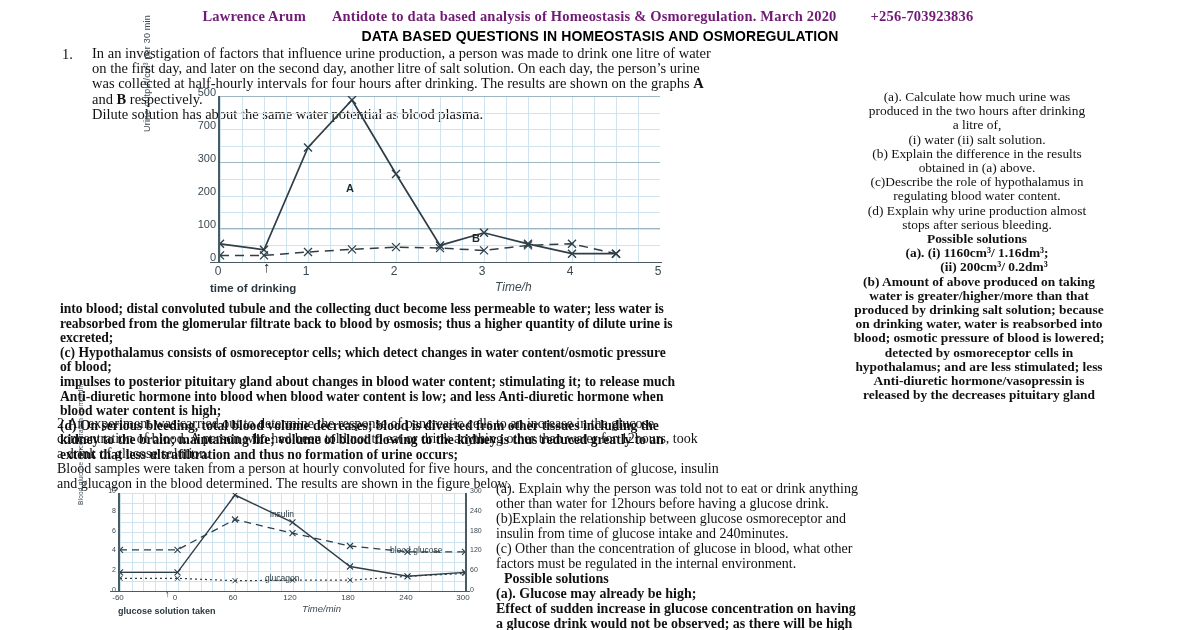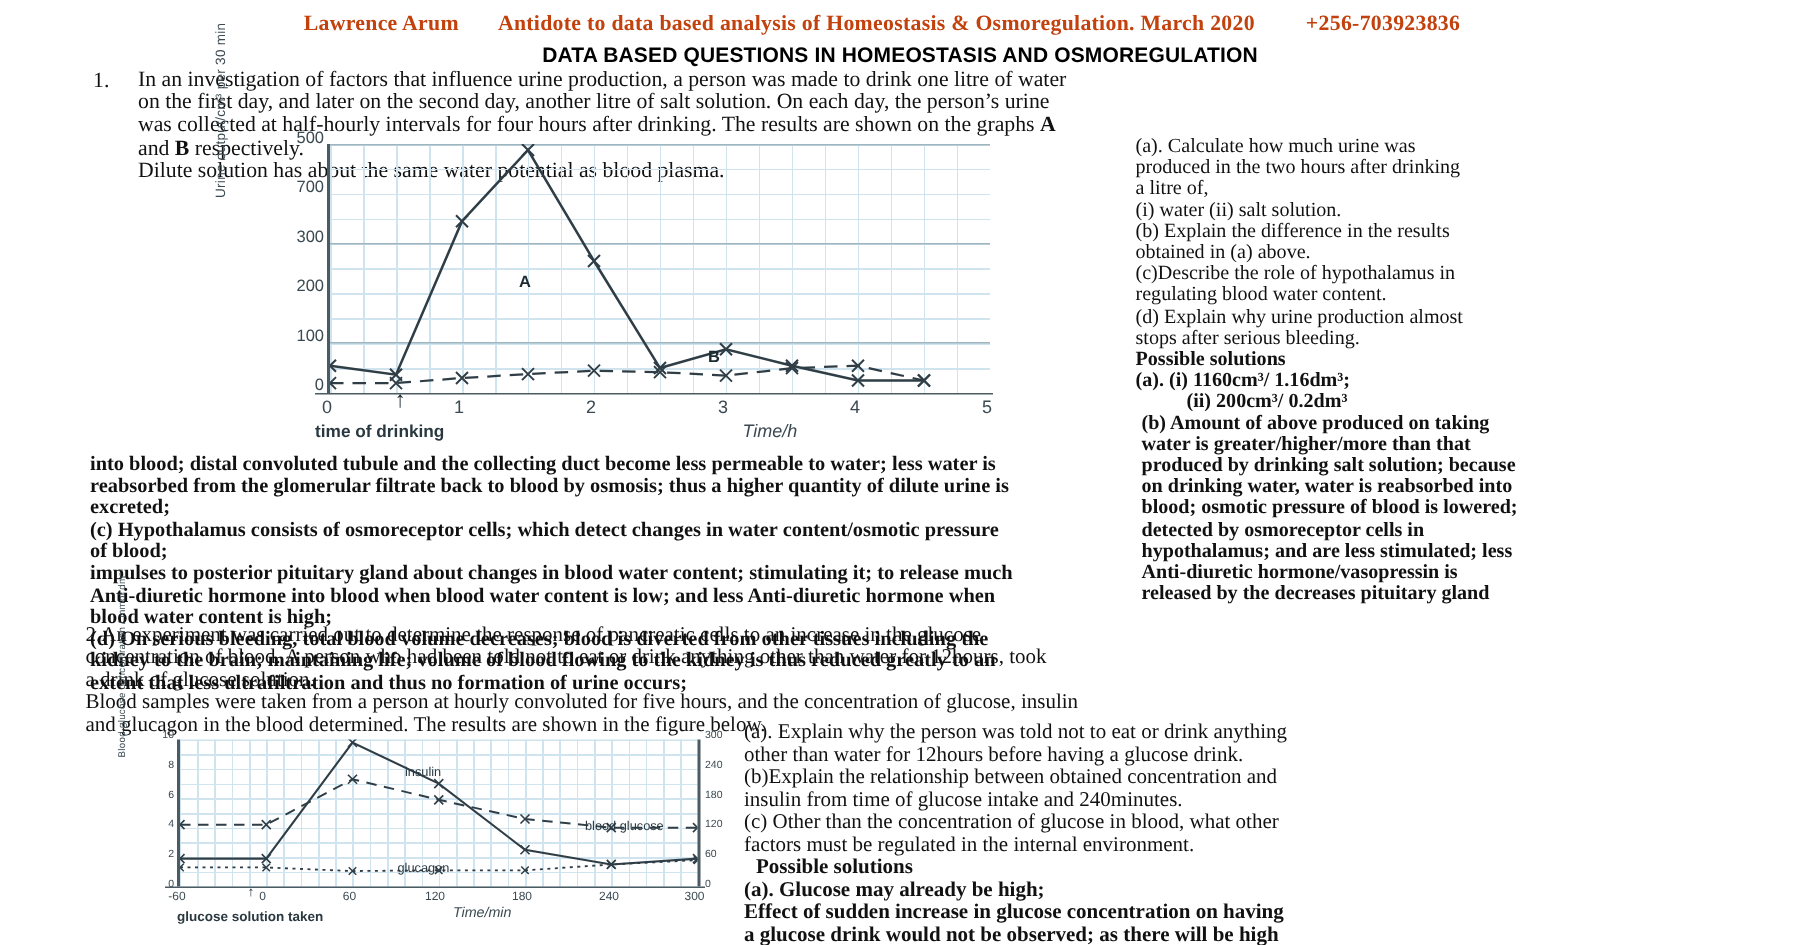--- a/index.html
+++ b/index.html
@@ -6,21 +6,21 @@
   body{
     width:1200px;height:630px;background:#ffffff;
     font-family:"Liberation Serif", serif;
     color:#111;overflow:hidden;position:relative;
   }
   .page{position:relative;width:1200px;height:630px;}
 
   
   .redhead{
     position:absolute;left:0;top:8px;width:1176px;
-    text-align:center;color:#c2410c;
+    text-align:center;color:#701a75;
     font-family:"Liberation Serif",serif;
     font-weight:bold;font-size:14.5px;letter-spacing:.2px;
     white-space:nowrap;
   }
   .redhead span{display:inline-block;vertical-align:baseline;}
   .rh-gap1{width:26px;}
   .rh-gap2{width:34px;}
 
   .doctitle{
     position:absolute;left:0;top:28px;width:1200px;text-align:center;
@@ -70,21 +70,21 @@
   .c1-arrow{position:absolute;left:113px;top:170px;font-size:15px;color:#1c2a31;line-height:10px;}
   .c1-drink{
     position:absolute;left:60px;top:190px;
     font-family:"Liberation Sans",sans-serif;font-weight:bold;font-size:11.5px;color:#2a3940;
   }
   .c1-lblA{position:absolute;left:126px;top:86px;font-family:"Liberation Sans",sans-serif;font-weight:bold;font-size:11px;color:#1c2a31;}
   .c1-lblB{position:absolute;left:252px;top:136px;font-family:"Liberation Sans",sans-serif;font-weight:bold;font-size:11px;color:#1c2a31;}
 
   
   .rcol1{position:absolute;left:757px;top:90px;width:440px;font-size:13.4px;line-height:14.2px;}
-  .rcol1 p{margin:0;}
+  .rcol1 p{margin:0;text-align:center;}
   .rcol1 .ind{padding-left:34px;}
   .rcol1 .bold{font-weight:bold;}
   .rcol1 .bbody{font-weight:bold;padding-left:4px;}
 
   
   .boldblock{position:absolute;left:60px;top:302px;width:1138px;
     font-size:13.6px;line-height:14.6px;font-weight:bold;}
   .boldblock p{margin:0;}
 
   
@@ -333,21 +333,21 @@
     <div class="c2-xt" style="left:336px;">240</div>
     <div class="c2-xt" style="left:393px;">300</div>
     <div class="c2-arrow">↑</div>
     <div class="c2-drink">glucose solution taken</div>
     <div class="c2-xaxislab">Time/min</div>
   </div>
 
   <div class="rcol2">
     <p>(a). Explain why the person was told not to eat or drink anything</p>
     <p>other than water for 12hours before having a glucose drink.</p>
-    <p>(b)Explain the relationship between obtained concentration and</p>
+    <p>(b)Explain the relationship between glucose osmoreceptor and</p>
     <p>insulin from time of glucose intake and 240minutes.</p>
     <p>(c) Other than the concentration of glucose in blood, what other</p>
     <p>factors must be regulated in the internal environment.</p>
     <p class="bold pd">Possible solutions</p>
     <p class="bold">(a). Glucose may already be high;</p>
     <p class="bold">Effect of sudden increase in glucose concentration on having</p>
     <p class="bold">a glucose drink would not be observed; as there will be high</p>
 
   </div>
 

